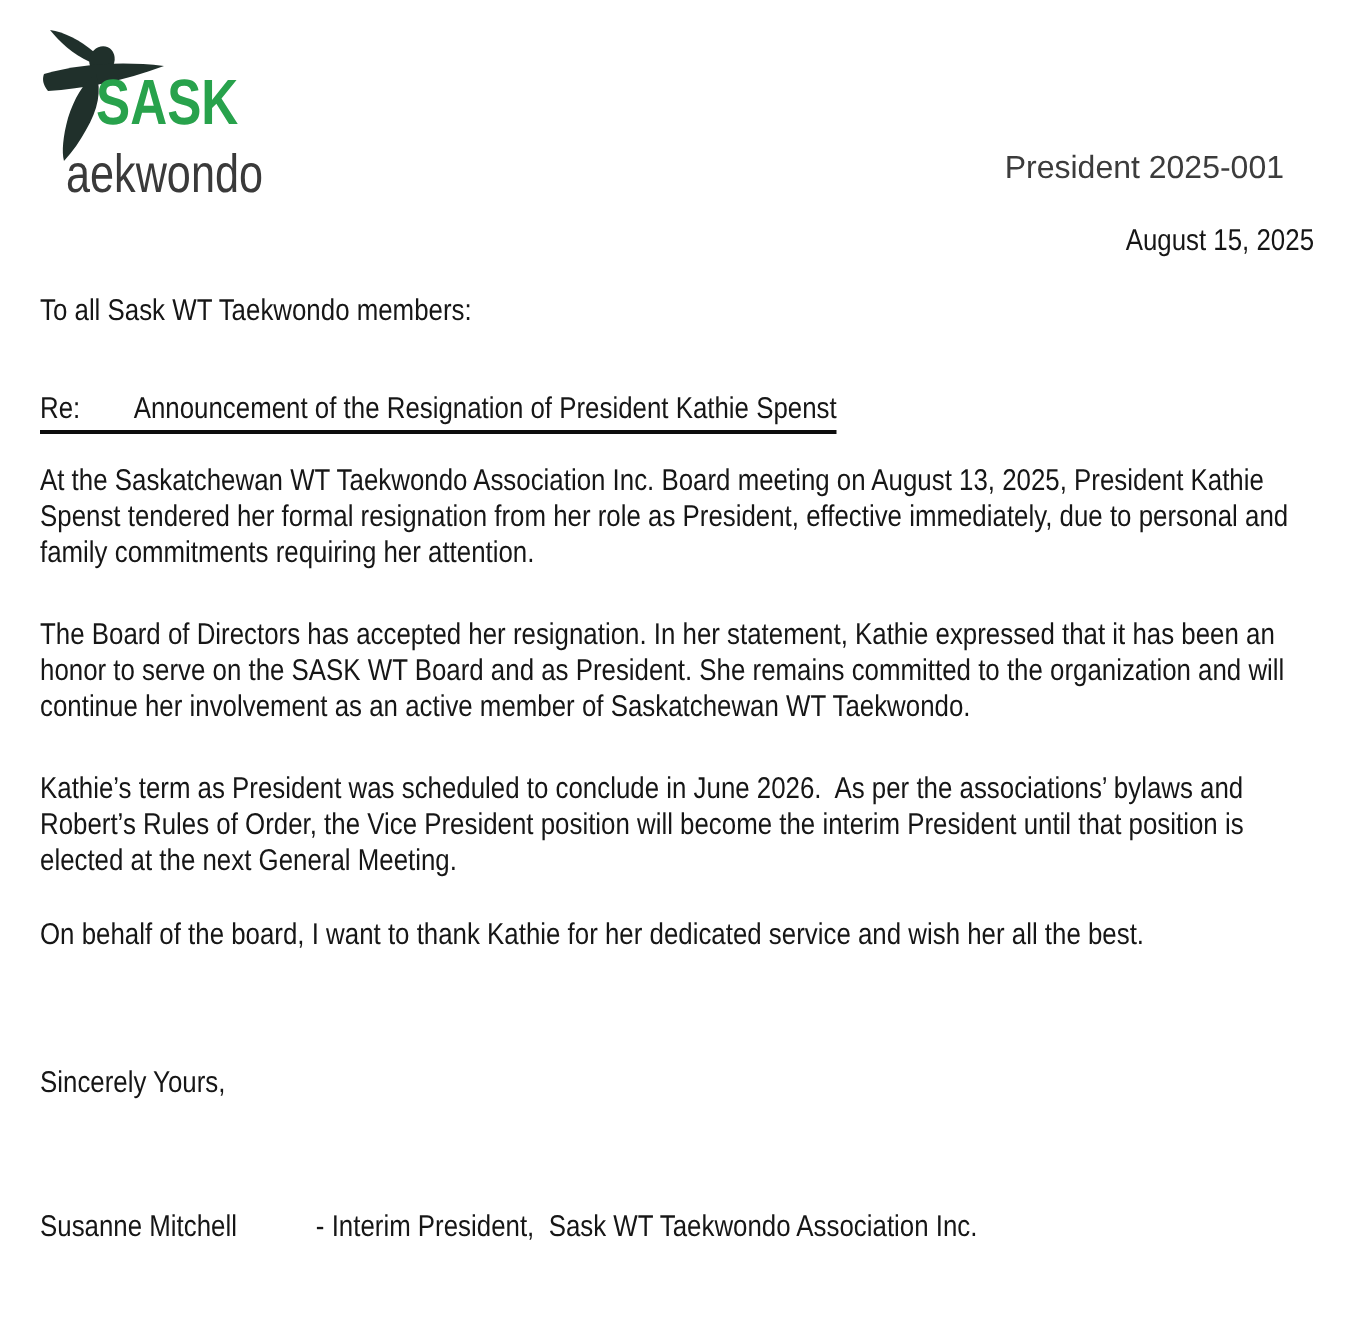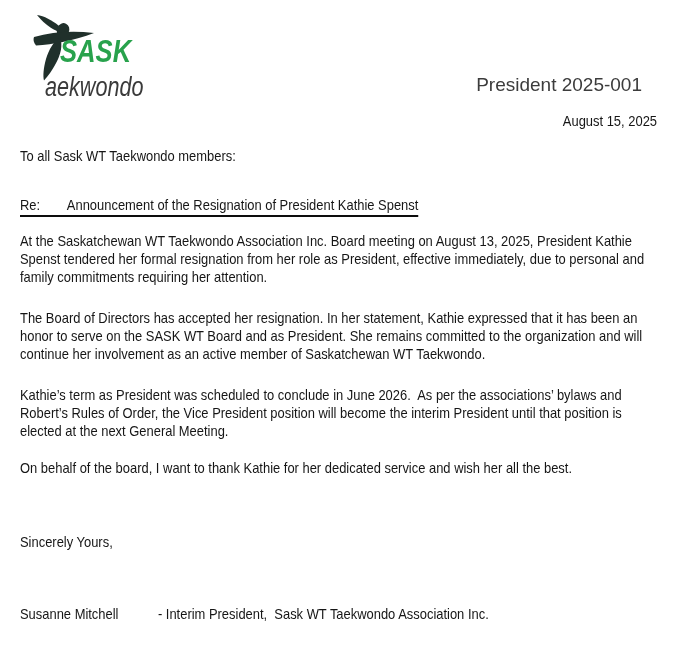--- a/index.html
+++ b/index.html
@@ -5,41 +5,41 @@
   html, body { margin: 0; padding: 0; overflow: hidden; }
   body {
     width: 679px; height: 669px;
     background: #ffffff;
     font-family: "Liberation Sans", sans-serif;
     color: #161616;
     position: relative;
   }
 
   
-  .logo { position: absolute; left: 26px; top: 12px; width: 135px; height: 82px; font-style: italic; }
+  .logo { position: absolute; left: 14px; top: 12px; width: 135px; height: 82px; }
   .logo svg { position: absolute; left: 0; top: 0; }
   .logo .brand {
     position: absolute; left: 34px; top: 26px;
     font-size: 32px; line-height: 26px; font-weight: 700;
     color: #28a24c; letter-spacing: 0px;
     transform: scaleX(0.80); transform-origin: 0 0;
     white-space: nowrap;
   }
   .logo .brand-suffix {
     position: absolute; left: 19px; top: 62px;
     font-size: 27px; line-height: 27px; font-weight: 400;
     color: #3a3a3a;
     transform: scaleX(0.80); transform-origin: 0 0;
     white-space: nowrap;
   }
 
   
   .reference {
     position: absolute; top: 76px; right: 37px;
-    font-size: 19px; line-height: 18px; color: #3c3c3c;
+    font-size: 16px; line-height: 18px; color: #3c3c3c;
     white-space: nowrap;
   }
 
   
   .doc-body {
     position: absolute; left: 20px; top: 105px;
     width: 740px;
     transform: scaleX(0.862); transform-origin: 0 0;
     font-size: 15px; line-height: 18px;
     display: flow-root;

